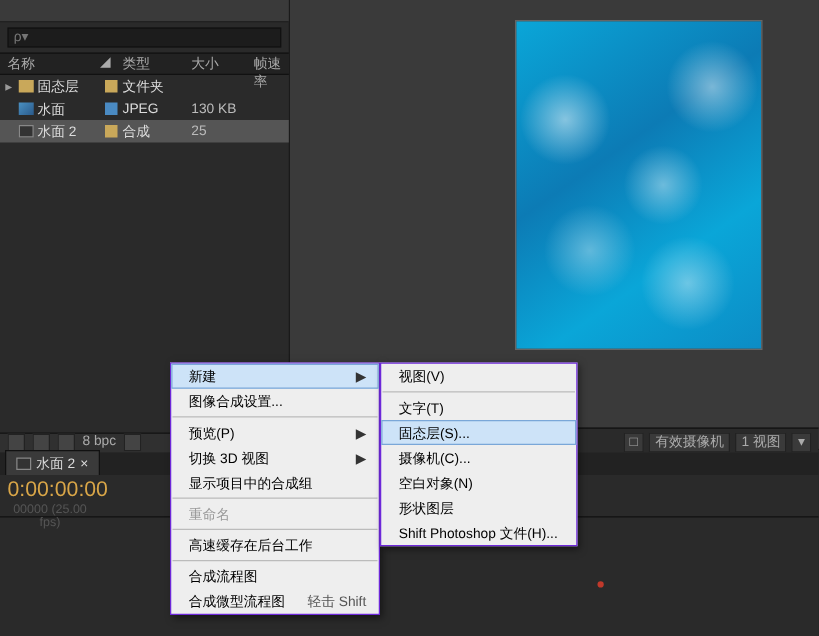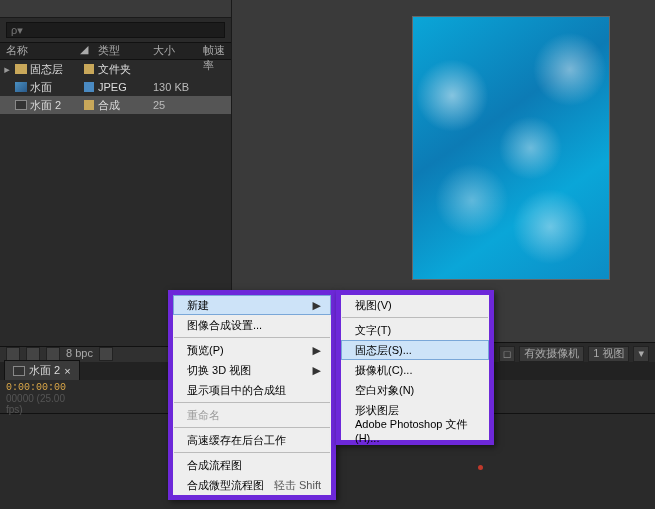--- a/index.html
+++ b/index.html
@@ -40,24 +40,24 @@
     radial-gradient(circle at 80% 20%, rgba(255,255,255,0.45) 0, transparent 14%),
     radial-gradient(circle at 30% 70%, rgba(255,255,255,0.35) 0, transparent 16%),
     radial-gradient(circle at 70% 80%, rgba(255,255,255,0.4) 0, transparent 15%),
     linear-gradient(145deg,#0aa6d8,#0c7bb5 40%,#0aa6d8 70%,#0c8cc5);
     border:1px solid #666; }
   .timeline { position:absolute; left:0; top:362px; right:0; bottom:0; background:#2a2a2a; }
   .tl-tabs { height:18px; background:#222; display:flex; align-items:flex-end; padding-left:4px; }
   .tl-tab { background:#3a3a3a; color:#ddd; padding:2px 8px; border:1px solid #111; border-bottom:none; display:flex; gap:4px; align-items:center; }
   .tl-head { height:34px; background:#2a2a2a; display:flex; border-bottom:1px solid #111; }
   .tl-time { width:80px; padding:2px 6px; }
-  .timecode { color:#d9a648; font-family: Liberation Mono, monospace; font-size:10px; }
-  .framerate { color:#555; font-size:10px; }
+  .timecode { color:#d9a648; font-family: Liberation Sans, sans-serif; font-size:17px; }
+  .framerate { color:#555; font-size:10px;text-align:center; }
   .tl-layers { position:absolute; left:0; top:414px; right:0; bottom:0; background:#222; }
-  .context-menu { position:absolute; background:#eeeeee; border:5px solid #6d28d9; box-shadow:2px 2px 6px rgba(0,0,0,0.5); color:#000; font-size:12px;margin-left:32px; }
+  .context-menu { position:absolute; background:#eeeeee; border:1px solid #6d28d9; box-shadow:2px 2px 6px rgba(0,0,0,0.5); color:#000; font-size:12px; }
   .cm1 { left:136px; top:290px; width:168px; }
   .cm2 { left:304px; top:290px; width:158px; }
   .cm-item { padding:4px 10px 4px 14px; display:flex; justify-content:space-between; align-items:center; height:20px; cursor:default; }
   .cm-item.hover { background:#cde3f8; border:1px solid #7aa7d8; padding:3px 9px 3px 13px; }
   .cm-item.disabled { color:#999; }
   .cm-sep { height:1px; background:#bbb; margin:2px 1px; }
   .cm-arrow { color:#333; }
   .cm-hot { color:#555; font-size:11px; }
   .red-dot { position:absolute; width:5px; height:5px; background:#c0392b; border-radius:50%; }
 </style>
@@ -213,17 +213,17 @@
     <div class="cm-item">
       <span>摄像机(C)...</span>
     </div>
     <div class="cm-item">
       <span>空白对象(N)</span>
     </div>
     <div class="cm-item">
       <span>形状图层</span>
     </div>
     <div class="cm-item">
-      <span>Adobe Photoshop 文件(H)...</span>
+      <span>Shift Photoshop 文件(H)...</span>
     </div>
   </div>
 
 <div class="red-dot" style="left:478px; top:465px"></div>
 
 </body></html>

